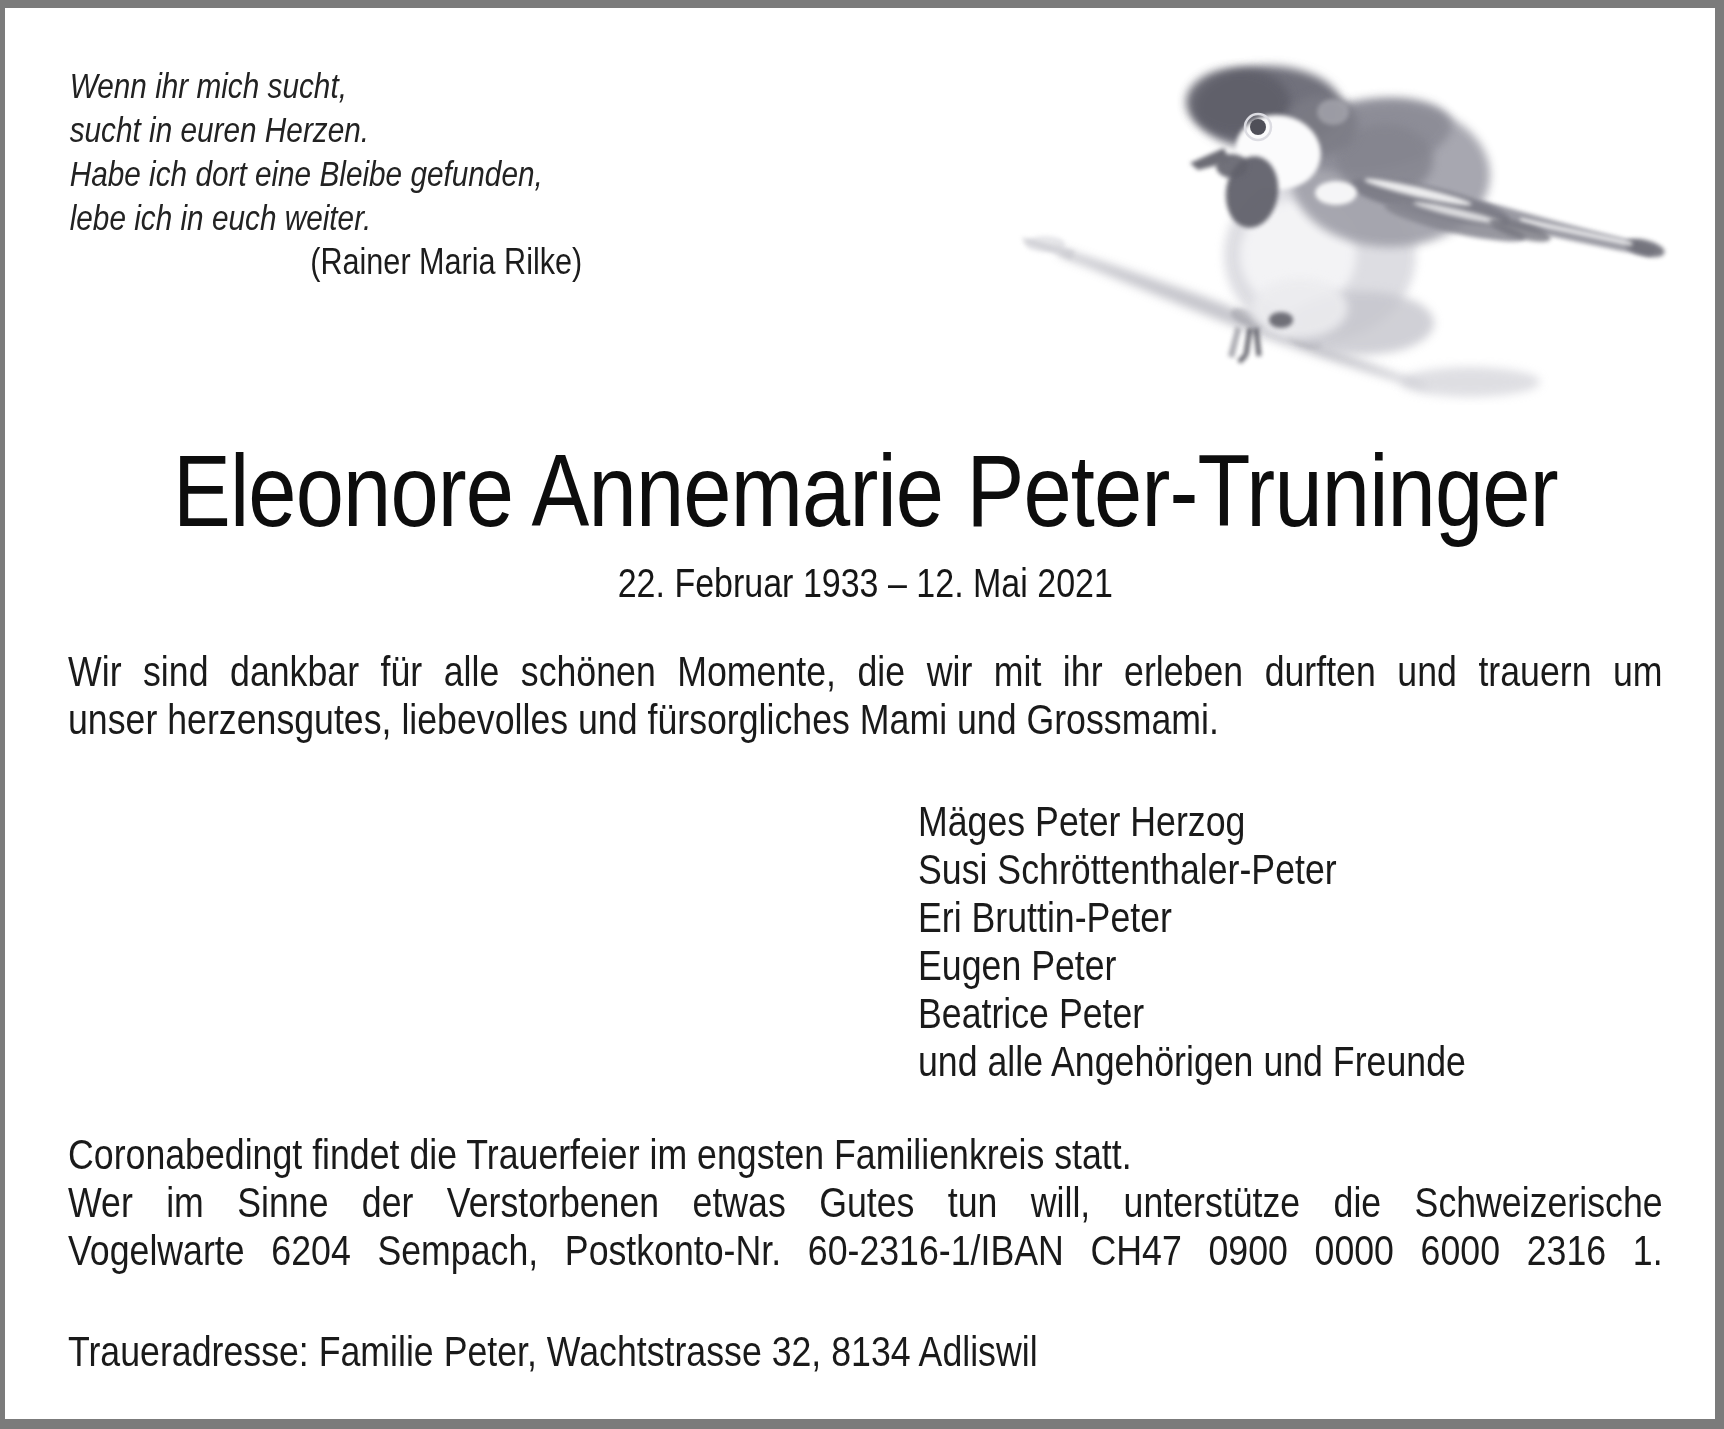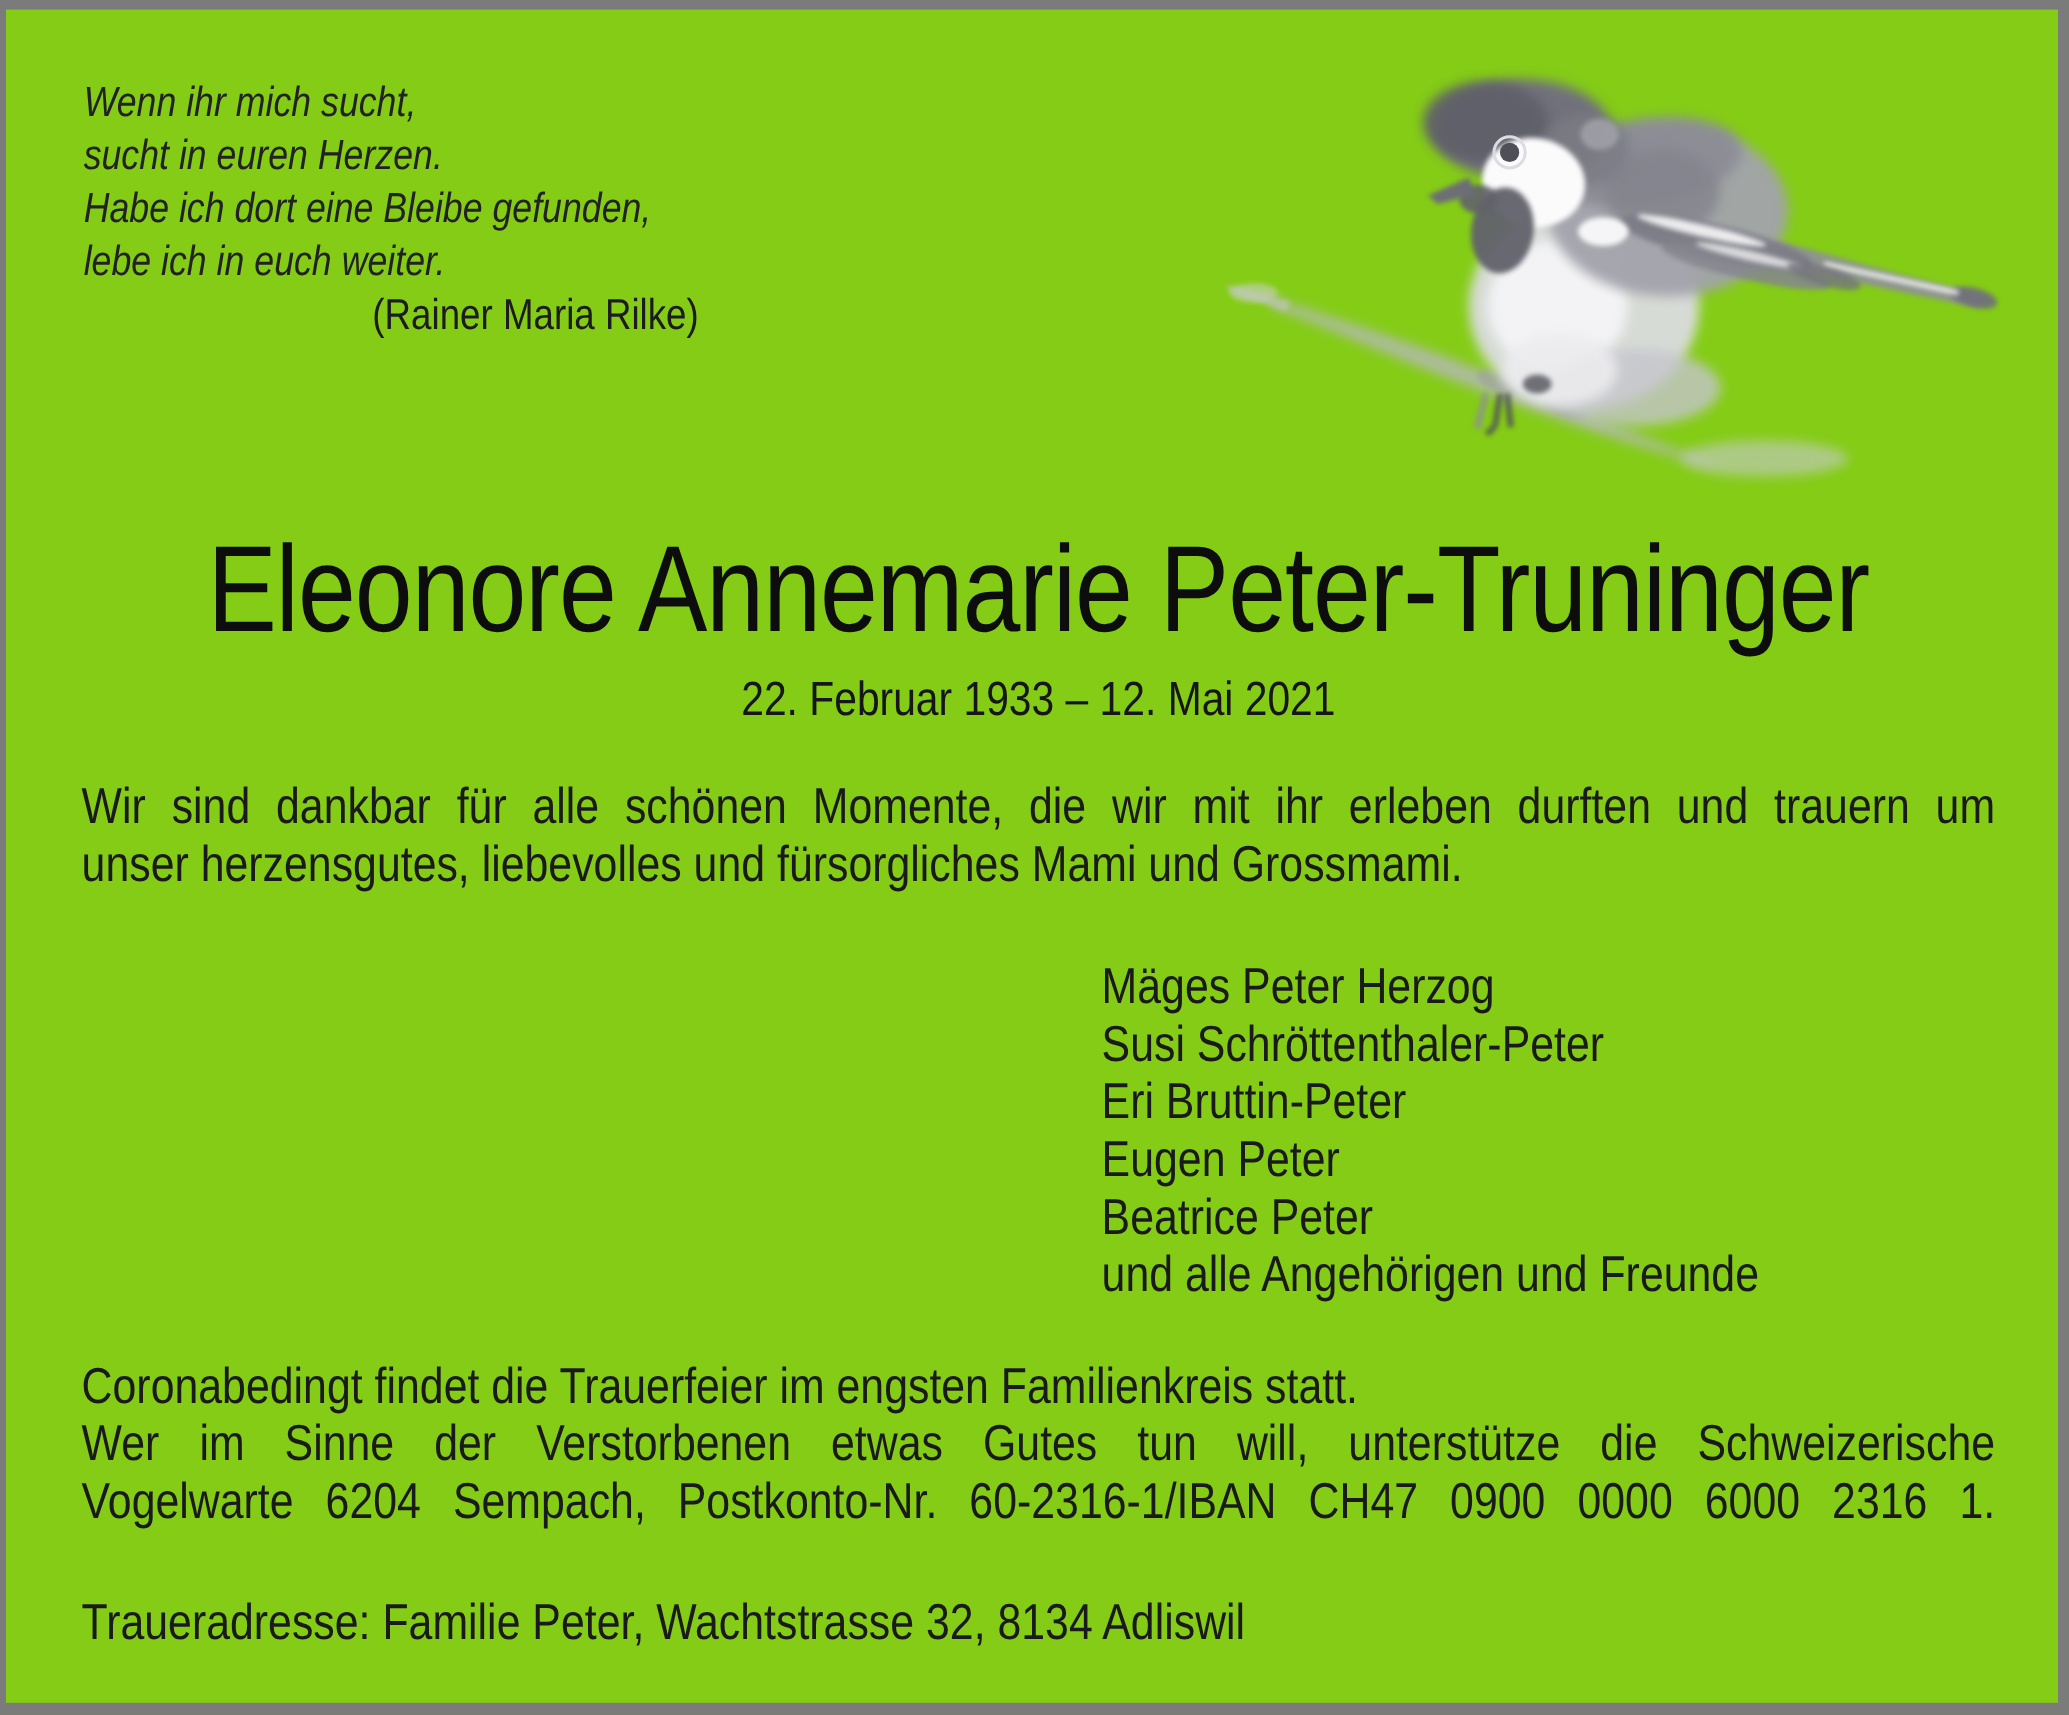--- a/index.html
+++ b/index.html
@@ -5,21 +5,21 @@
   * { margin:0; padding:0; box-sizing:border-box; }
   html,body {
     width:1724px; height:1429px;
     background:#7b7b7b;
     overflow:hidden;
     font-family:"Liberation Sans","DejaVu Sans",sans-serif;
   }
   .page {
     position:absolute; left:5px; top:8px;
     width:1710px; height:1411px;
-    background:#84cc16;
+    background:#ffffff;
     color:#1a1a1a;
   }
   .content {
     position:absolute; left:63px; top:0;
     width:1876px;
     transform:scaleX(.85);
     transform-origin:0 0;
   }
   .quote { margin:56px 0 0 2px; font-size:35px; line-height:44px; font-style:italic; color:#222; }
   .quote-line { display:block; }

